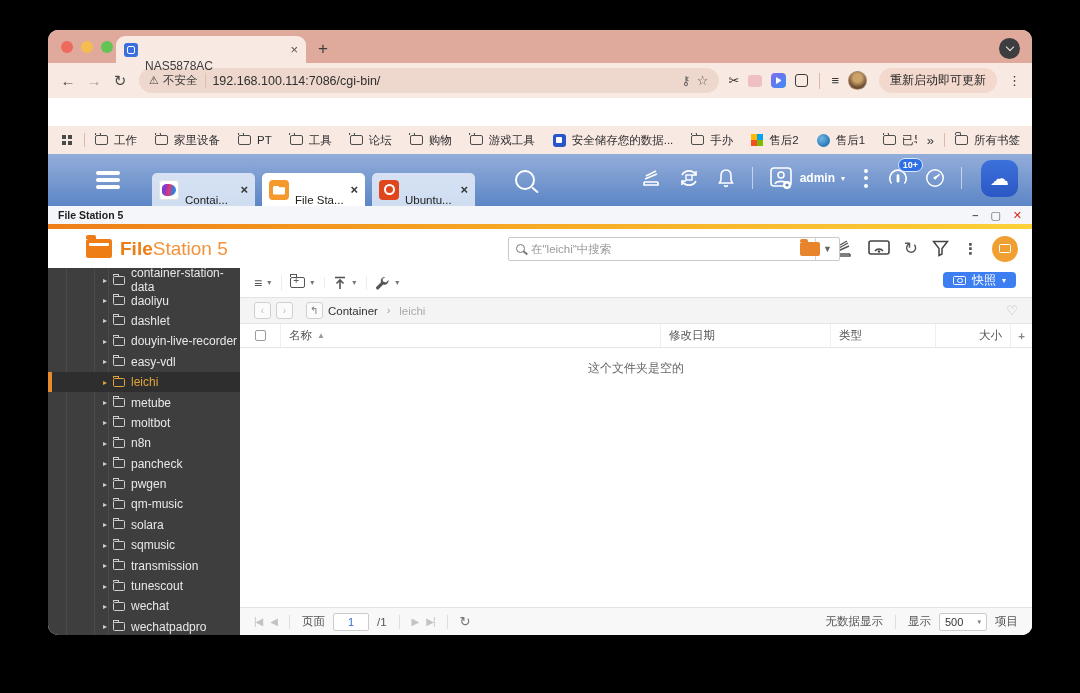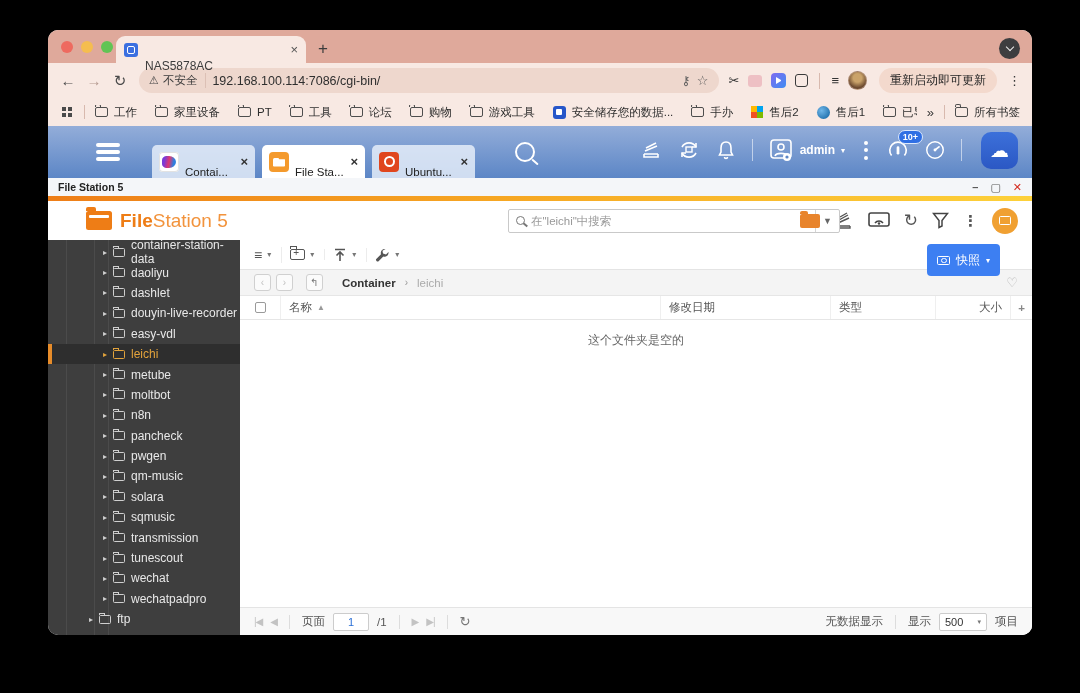--- a/index.html
+++ b/index.html
@@ -41,21 +41,21 @@
   .ext-blue { width:15px; height:15px; border-radius:4px; background:linear-gradient(135deg,#7f6bf0,#3f8df2); position:relative; }
   .ext-blue::after { content:""; position:absolute; inset:4px 5px; border-left:5px solid #fff; border-top:3px solid transparent; border-bottom:3px solid transparent; }
   .ext-puzzle { width:13px; height:13px; border:1.7px solid #3a3a3a; border-radius:3px; position:relative; }
   .vdiv { width:1px; height:16px; background:#d8b9ae; margin:0 2px; }
   .avatar { width:19px; height:19px; border-radius:50%; background:radial-gradient(circle at 50% 35%,#caa36a 30%,#6c4a2f 70%); border:1px solid #c9a7988c; }
   .updatepill { height:25px; background:#f3d9cd; border-radius:13px; display:flex; align-items:center; padding:0 11px;
     font-size:12px; color:#252525; white-space:nowrap; margin-left:3px; }
   .kebab { color:#3a3a3a; font-size:13px; letter-spacing:0; padding:0 2px; }
 
   
-  .bmbar { height:28px; background:var(--chrome-toolbar); display:flex; align-items:center; padding:0 12px; gap:10px; font-size:11.5px; color:#2e2e2e; flex:none; }
+  .bmbar { height:28px; background:var(--chrome-toolbar); display:flex; align-items:center; padding:0 12px; gap:10px; font-size:11.5px; color:#2e2e2e; flex:none;margin-top:28px; }
   .gridicon { width:4px; height:4px; background:#4a4a4a; box-shadow:6px 0 #4a4a4a,0 6px #4a4a4a,6px 6px #4a4a4a; margin:-6px 8px 0 2px; }
   .bmdiv { width:1px; height:14px; background:#d8b9ae; }
   .bmlist { display:flex; align-items:center; gap:18px; flex:1; min-width:0; overflow:hidden; }
   .bm { display:flex; align-items:center; gap:6px; white-space:nowrap; }
   .bmicon { width:13px; height:10px; border:1.5px solid #4d4d4d; border-radius:2px; position:relative; flex:none; }
   .bmicon::before { content:""; position:absolute; top:-4px; left:-1.5px; width:4px; height:2px; border:1.5px solid #4d4d4d; border-bottom:0; border-radius:2px 2px 0 0; }
   .bmicon[data-icontype="app-blue"] { width:13px; height:13px; background:#2656c9; border:none; border-radius:3px; }
   .bmicon[data-icontype="app-blue"]::before { content:""; position:absolute; inset:3.5px; top:3.5px; left:3.5px; width:6px; height:6px; border:0; background:#fff; border-radius:1px; }
   .bmicon[data-icontype="ms"] { width:12px; height:12px; border:none; border-radius:0;
     background:conic-gradient(#00a4ef 0 90deg,#7fba00 90deg 180deg,#f25022 180deg 270deg,#ffb900 270deg 360deg); }
@@ -147,30 +147,30 @@
   
   .main { flex:1; display:flex; flex-direction:column; min-width:0; background:#fff; }
   .fstoolbar { height:30px; border-bottom:1px solid #e4e4e4; display:flex; align-items:center; padding:0 14px; gap:8px; flex:none; position:relative; }
   .tgroup { display:flex; align-items:center; gap:5px; padding-right:10px; border-right:1px solid #ececec; color:#555; }
   .tgroup:last-of-type { border-right:0; }
   .drop { font-size:8px; color:#777; }
   .viewicon { font-size:14px; color:#555; }
   .nfolder { width:15px; height:11px; border:1.5px solid #555; border-radius:2px; position:relative; }
   .nfolder::before { content:""; position:absolute; top:-4px; left:-1.5px; width:5px; height:2px; border:1.5px solid #555; border-bottom:0; }
   .nfolder::after { content:"+"; position:absolute; inset:-3px 0 0 2px; font-size:10px; color:#555; }
-  .snapbtn { position:absolute; right:32px; top:4px; height:14px; background:var(--snapshot-blue); color:#fff; border:none;
-    border-radius:4px; display:flex; align-items:center; gap:6px; padding:16px 10px; font-size:12px; }
+  .snapbtn { position:absolute; right:16px; top:4px; height:14px; background:var(--snapshot-blue); color:#fff; border:none;
+    border-radius:4px; display:flex; align-items:center; gap:6px; padding:8px 10px; font-size:12px; }
   .cam { width:13px; height:9px; border:1.4px solid #fff; border-radius:1.5px; position:relative; }
   .cam::after { content:""; position:absolute; right:2px; top:1px; width:3.5px; height:3.5px; border:1.2px solid #fff; border-radius:50%; }
 
   .crumbbar { height:26px; background:#f4f4f4; border-bottom:1px solid #e6e6e6; display:flex; align-items:center; padding:0 14px; gap:5px; flex:none; }
   .cbtn { width:17px; height:17px; border:1px solid #d0d0d0; border-radius:3px; background:#fbfbfb; color:#c2c2c2;
     font-size:10px; display:flex; align-items:center; justify-content:center; }
   .cbtn.up { color:#777; margin-left:8px; }
-  .crumbtext { font-size:11.5px; color:#333; font-weight:bold; margin-left:14px; }
+  .crumbtext { font-size:11.5px; color:#333; font-weight:normal; }
   .crumbsep { color:#999; font-size:10px; margin:0 4px; }
   .crumbcur { font-size:11.5px; color:#aaa; }
   .heart { margin-left:auto; color:#bbb; font-size:13px; }
 
   .tablehead { height:24px; border-bottom:1px solid #e6e6e6; display:flex; align-items:center; font-size:11.5px; color:#555; flex:none; }
   .th { display:flex; align-items:center; padding:0 8px; height:100%; }
   .th + .th { border-left:1px solid #efefef; }
   .th-check { width:40px; justify-content:center; border-left:0!important; }
   .cbx { width:11px; height:11px; border:1px solid #9a9a9a; border-radius:2px; background:#fff; }
   .th-name { width:380px; gap:5px; }

